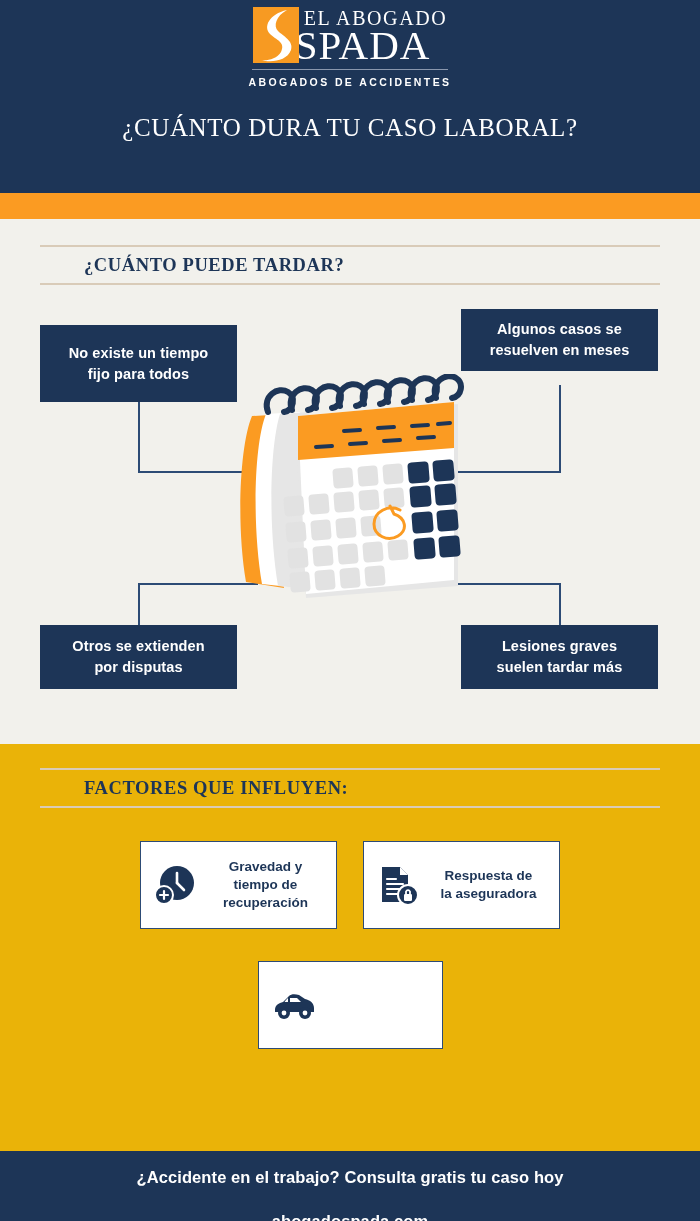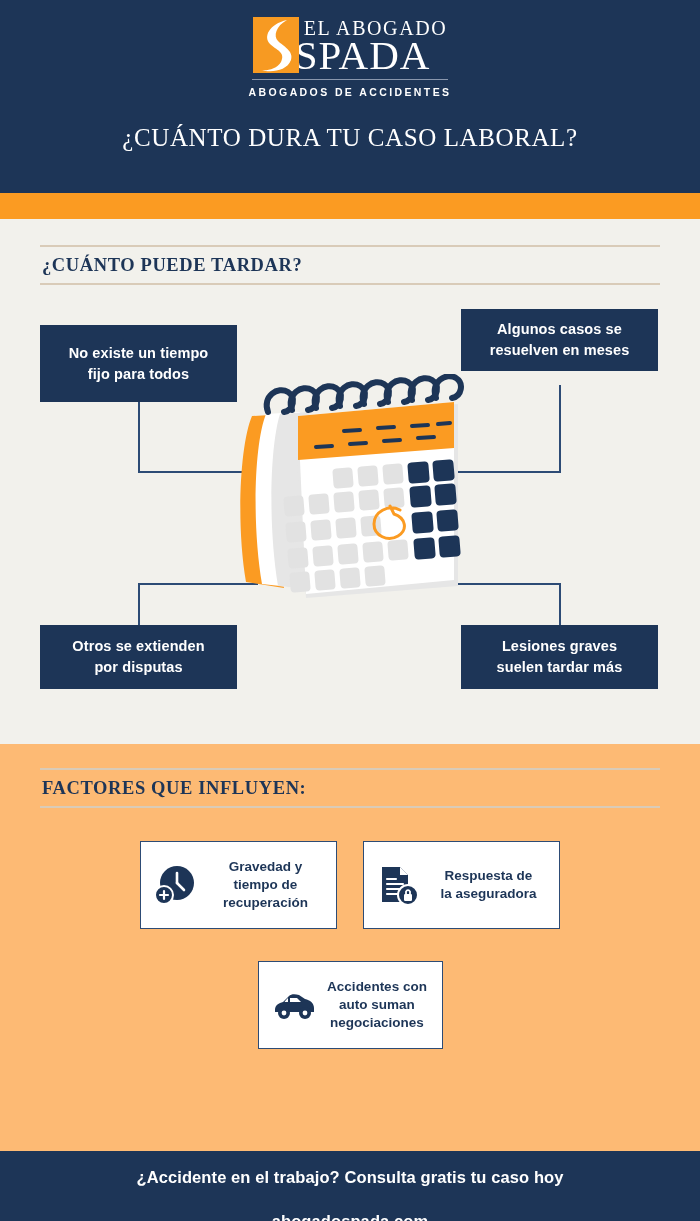--- a/index.html
+++ b/index.html
@@ -15,21 +15,21 @@
   
   .header {
     background:#1d3557;
     height:193px;
     position:relative;
     display:flex;
     flex-direction:column;
     align-items:center;
   }
   .logo-wrap {
-    margin-top:17px;
+    margin-top:7px;
     display:flex;
     flex-direction:column;
     align-items:center;
   }
   .logo-top {
     display:flex;
     align-items:flex-start;
   }
   .logo-mark {
     width:46px; height:56px;
@@ -94,20 +94,21 @@
     width:620px;
   }
   .sec-head .rule { height:2px; background:#d9cbb8; }
   .sec-head .label {
     font-family:"Liberation Serif", serif;
     color:#1d3557;
     font-size:18.5px;
     font-weight:700;
     letter-spacing:0.6px;
     padding:8px 0 7px 2px;
+    margin-left:42px;
   }
 
   
   .conn { position:absolute; background:#2d4b75; }
 
   
   .nbox {
     position:absolute;
     background:#1d3557;
     color:#ffffff;
@@ -118,21 +119,21 @@
     font-size:14.5px;
     font-weight:700;
     line-height:1.42;
     letter-spacing:0.1px;
   }
 
   
   .calendar { position:absolute; left:222px; top:155px; }
 
   
-  .sec2 { background:#fdba74; height:407px; position:relative; }
+  .sec2 { background:#eab308; height:407px; position:relative; }
   .cards-row {
     position:absolute;
     display:flex;
     gap:26px;
     left:0; width:700px;
     justify-content:center;
   }
   .card {
     background:#ffffff;
     border:1.5px solid #2d4b75;
@@ -352,21 +353,20 @@
           <svg width="46" height="46" viewBox="0 0 46 46">
             <path d="M4 28 C4 23, 8 21, 12 20 L18 14 C20 12, 24 12, 28 13 L34 17 C39 18, 43 21, 43 26 L43 30 L4 30 Z" fill="#1d3557"></path>
             <path d="M19 16 L26 16 L30 20 L19 20 Z" fill="#ffffff"></path>
             <path d="M15 18 L17 16 L17 20 L13.5 20 Z" fill="#ffffff"></path>
             <circle cx="13" cy="31" r="6" fill="#1d3557"></circle>
             <circle cx="13" cy="31" r="2.4" fill="#ffffff"></circle>
             <circle cx="34" cy="31" r="6" fill="#1d3557"></circle>
             <circle cx="34" cy="31" r="2.4" fill="#ffffff"></circle>
           </svg>
         </div>
-        <div class="tx">Accidentes con<br>auto suman<br>negociaciones</div>
       </div>
     </div>
   </div>
 
   <div class="footer">
     <div class="foot-1">¿Accidente en el trabajo? Consulta gratis tu caso hoy</div>
     <div class="foot-2">abogadospada.com</div>
   </div>
 
 </div>

